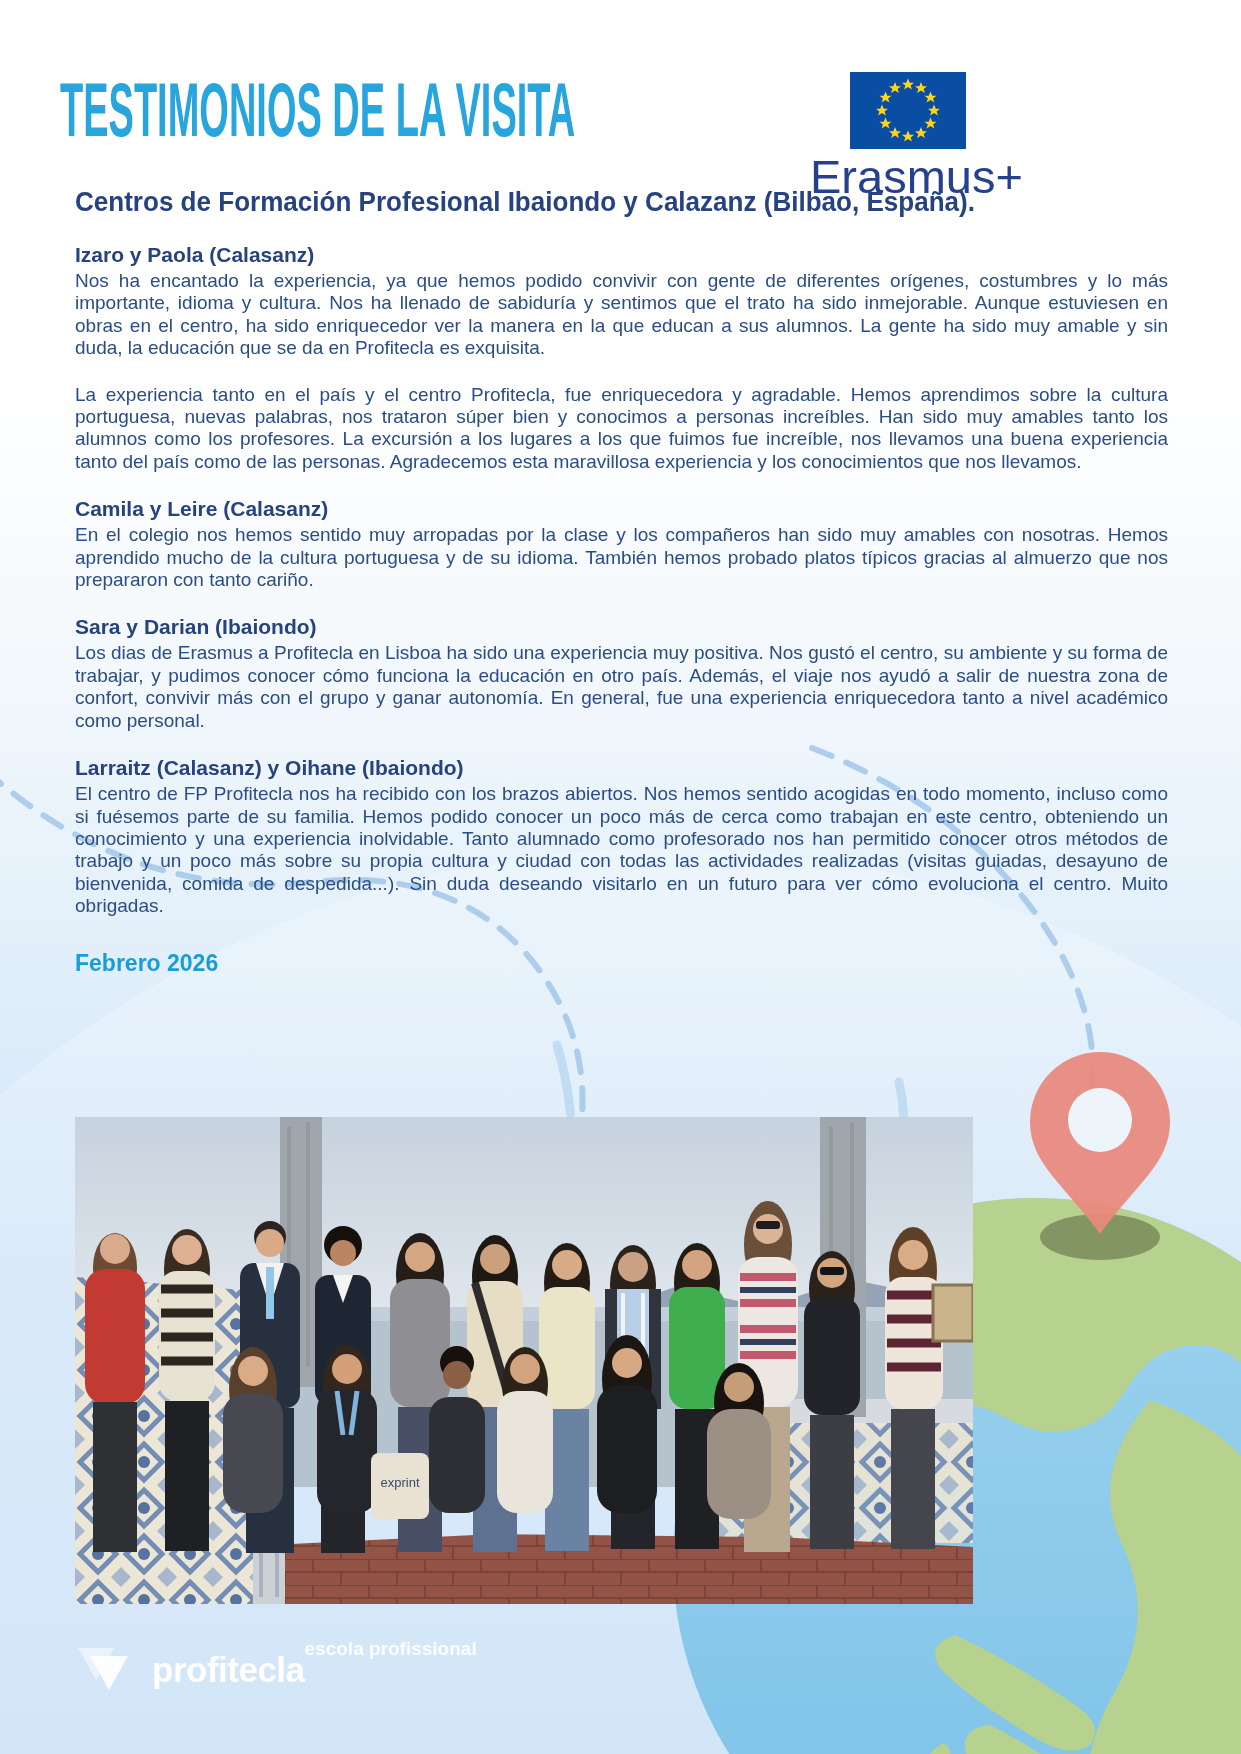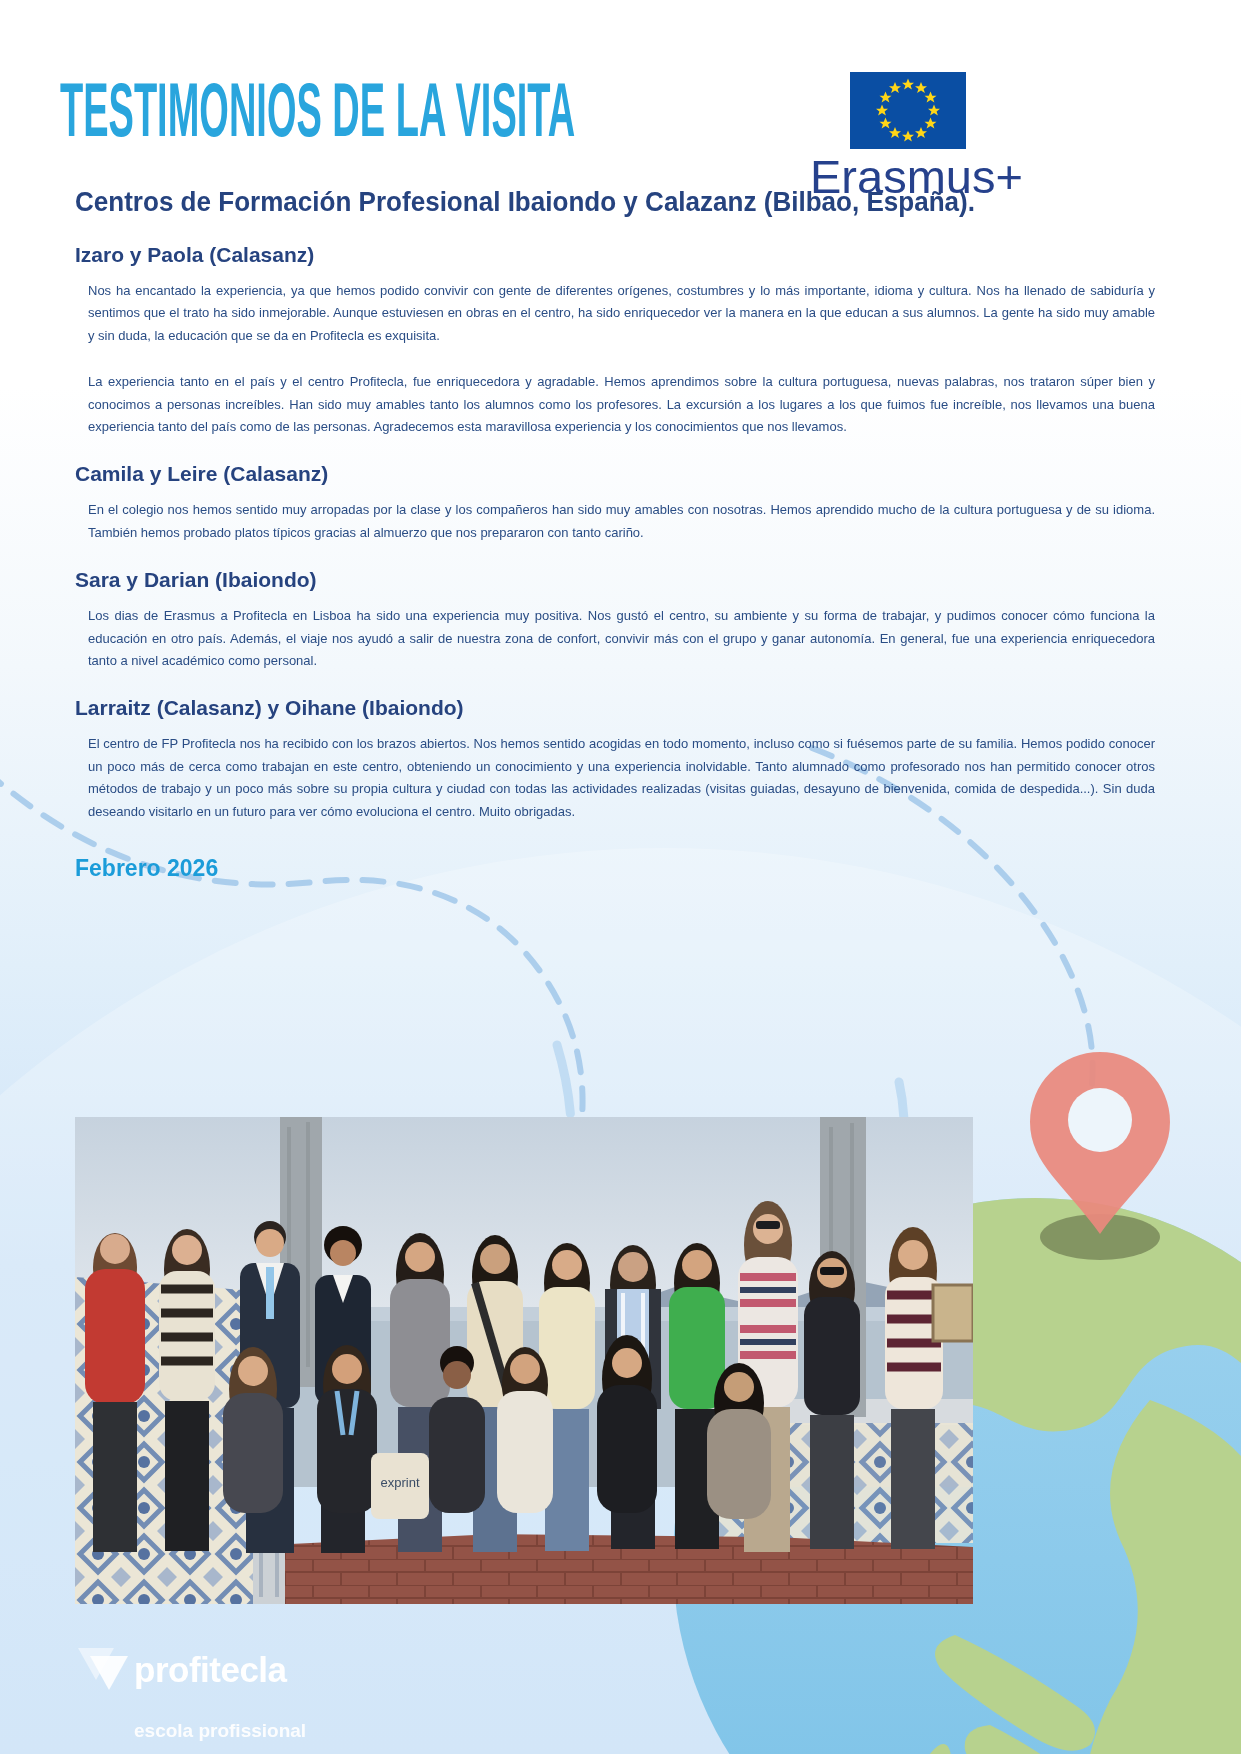--- a/index.html
+++ b/index.html
@@ -19,26 +19,26 @@
   .eu-flag{width:116px;height:77px;display:block;}
   .erasmus-word{margin-left:16px;font-size:47px;color:#26418c;letter-spacing:0px;}
   .subtitle{
     position:absolute;left:75px;top:186px;z-index:3;margin:0;
     font-size:28px;font-weight:bold;color:#26437f;
     transform:scaleX(0.93);transform-origin:left center;white-space:nowrap;
   }
   .content{position:absolute;left:75px;top:243px;width:1093px;z-index:3;}
   .section{margin:0 0 24px 0;}
   .section h3{margin:0 0 3px 0;font-size:21px;font-weight:bold;color:#26437f;}
-  .section p{margin:13px;font-size:13px;line-height:22.4px;color:#2a4d85;text-align:justify;}
+  .section p{margin:0;font-size:19px;line-height:22.4px;color:#2a4d85;text-align:justify;}
   .date-line{margin-top:32px;font-size:23px;font-weight:bold;color:#1b9cd9;}
   .photo{position:absolute;left:75px;top:1117px;width:898px;height:487px;z-index:2;display:block;}
   .footer-logo{position:absolute;left:76px;top:1636px;z-index:3;display:flex;align-items:flex-start;}
   .logo-mark{width:56px;height:62px;margin-top:6px;}
-  .logo-text{margin-left:2px;display:flex;flex-direction:column;gap:28px;}
+  .logo-text{margin-left:20px;display:flex;}
   .brand{font-size:35px;font-weight:bold;color:#ffffff;letter-spacing:-0.5px;line-height:40px;margin-top:14px;}
   .tagline{font-size:19px;font-weight:bold;color:#ffffff;text-align:right;margin-top:2px;padding-right:2px;opacity:.95;}
 </style>
 </head>
 <body>
 
 <div class="page">
 
   <svg class="decor" viewBox="0 0 1241 1754" aria-hidden="true">
     <defs>

